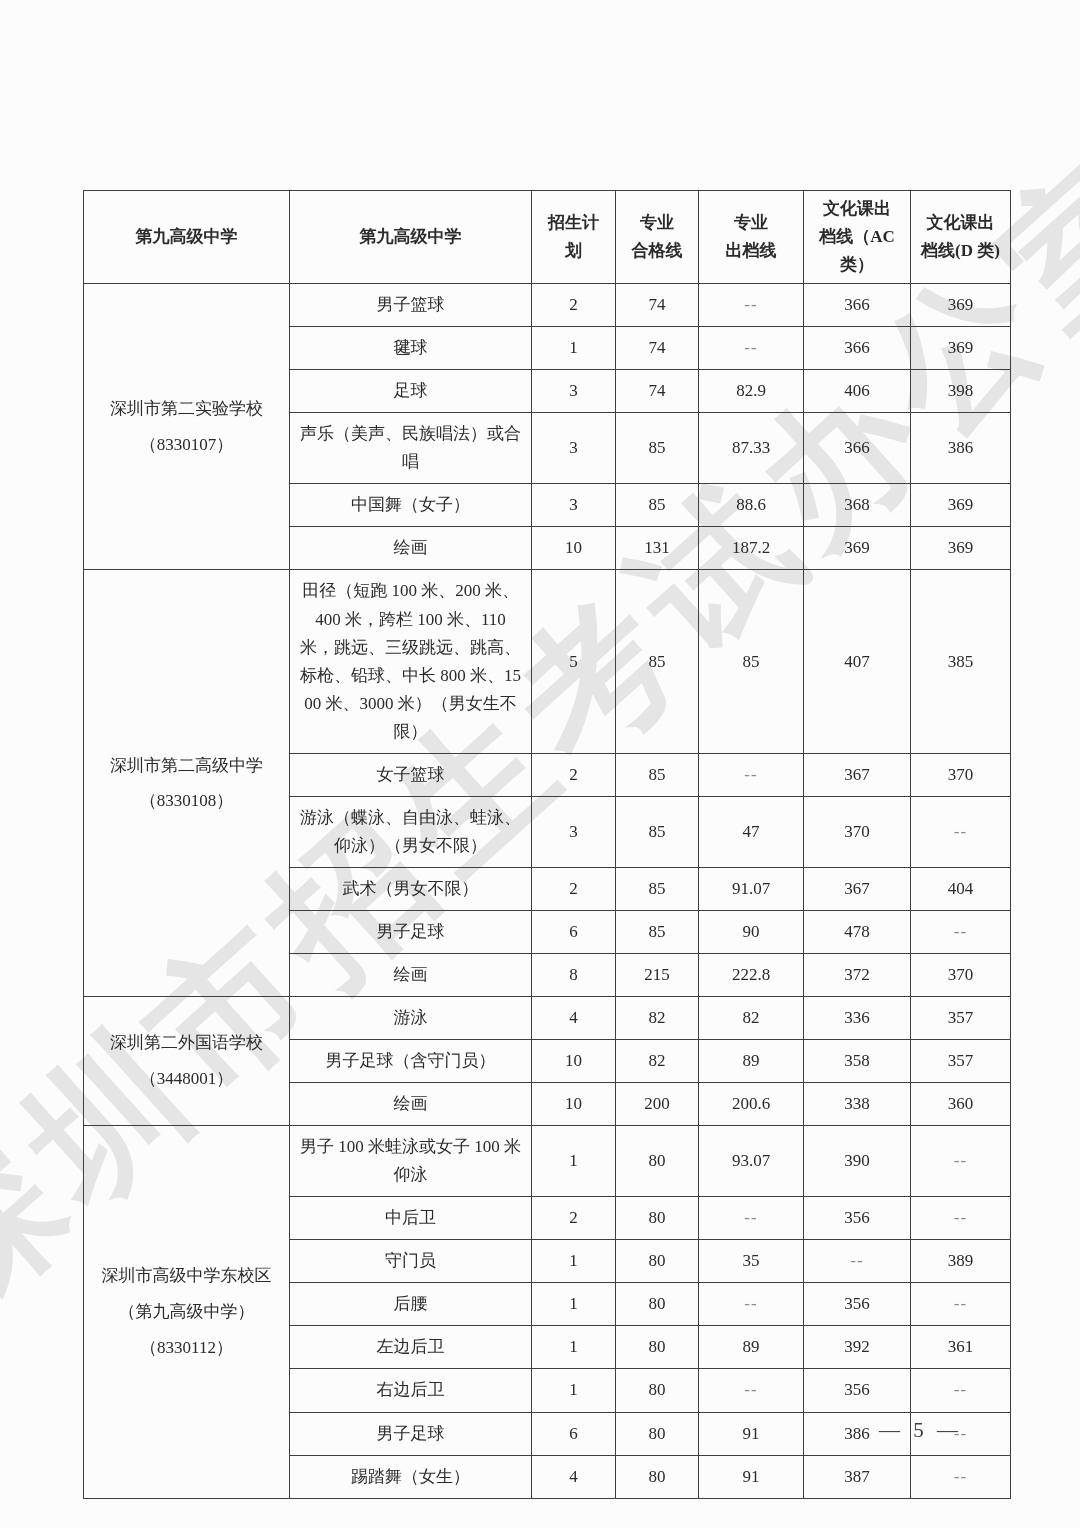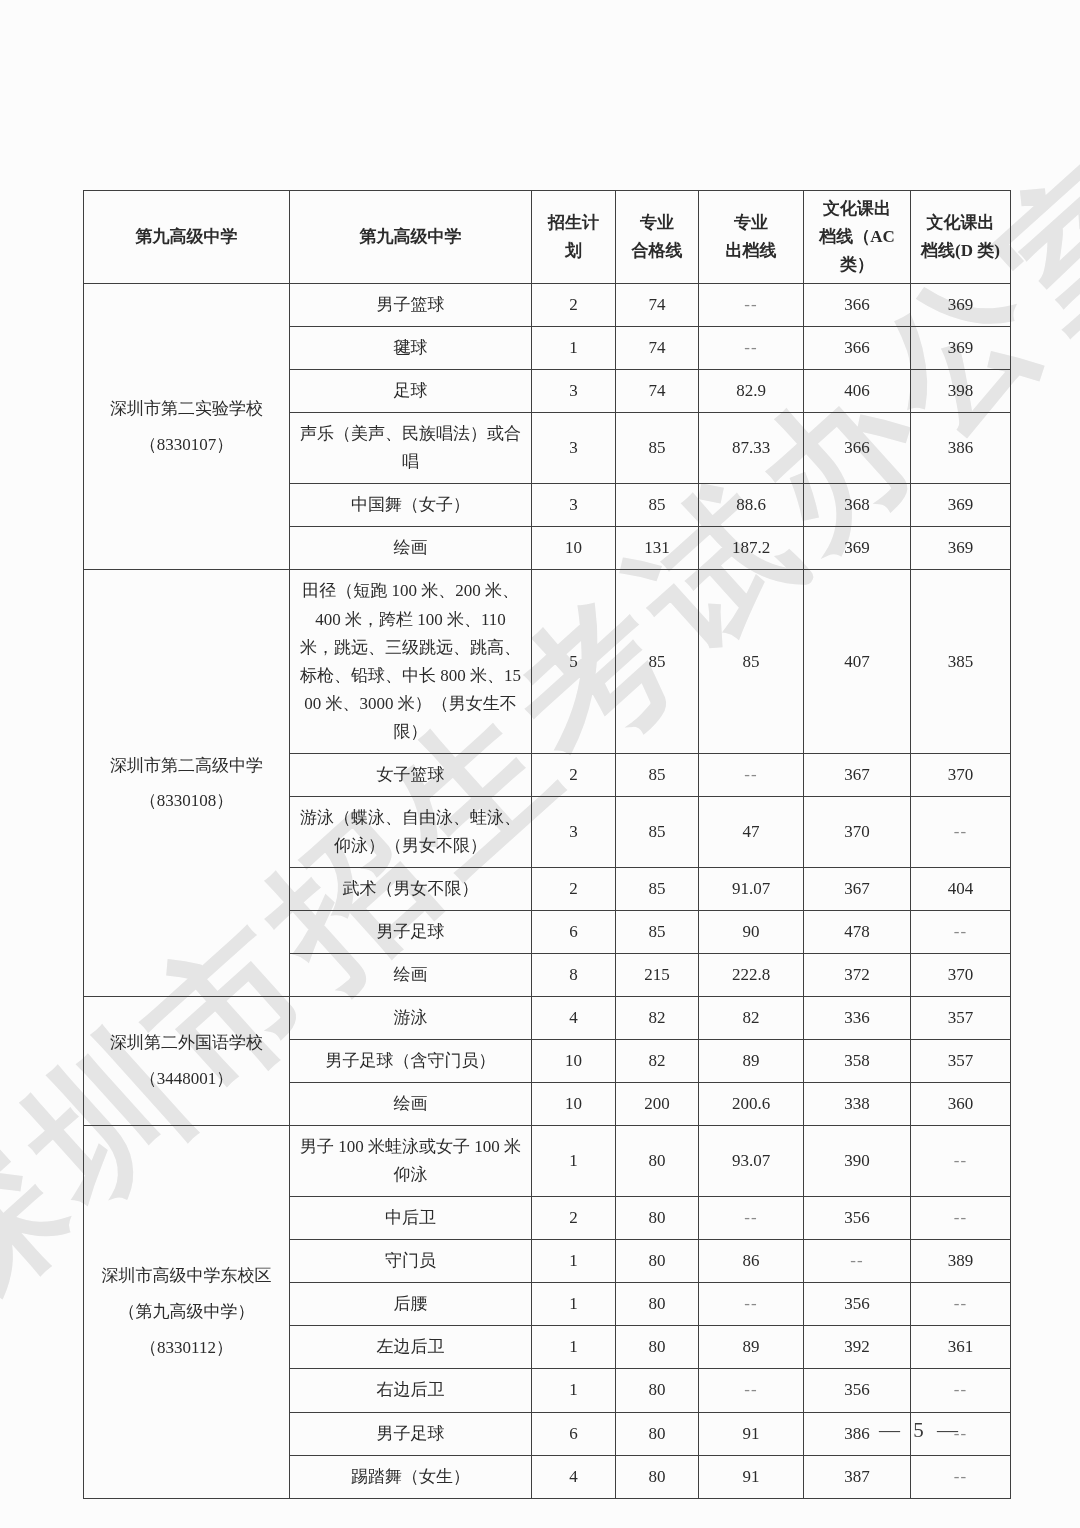--- a/index.html
+++ b/index.html
@@ -259,21 +259,21 @@
           <td class="num-cell">2</td>
           <td class="num-cell">80</td>
           <td class="num-cell dash">--</td>
           <td class="num-cell">356</td>
           <td class="num-cell dash">--</td>
         </tr>
         <tr>
           <td class="item-cell">守门员</td>
           <td class="num-cell">1</td>
           <td class="num-cell">80</td>
-          <td class="num-cell">86</td>
+          <td class="num-cell">35</td>
           <td class="num-cell dash">--</td>
           <td class="num-cell">389</td>
         </tr>
         <tr>
           <td class="item-cell">后腰</td>
           <td class="num-cell">1</td>
           <td class="num-cell">80</td>
           <td class="num-cell dash">--</td>
           <td class="num-cell">356</td>
           <td class="num-cell dash">--</td>

